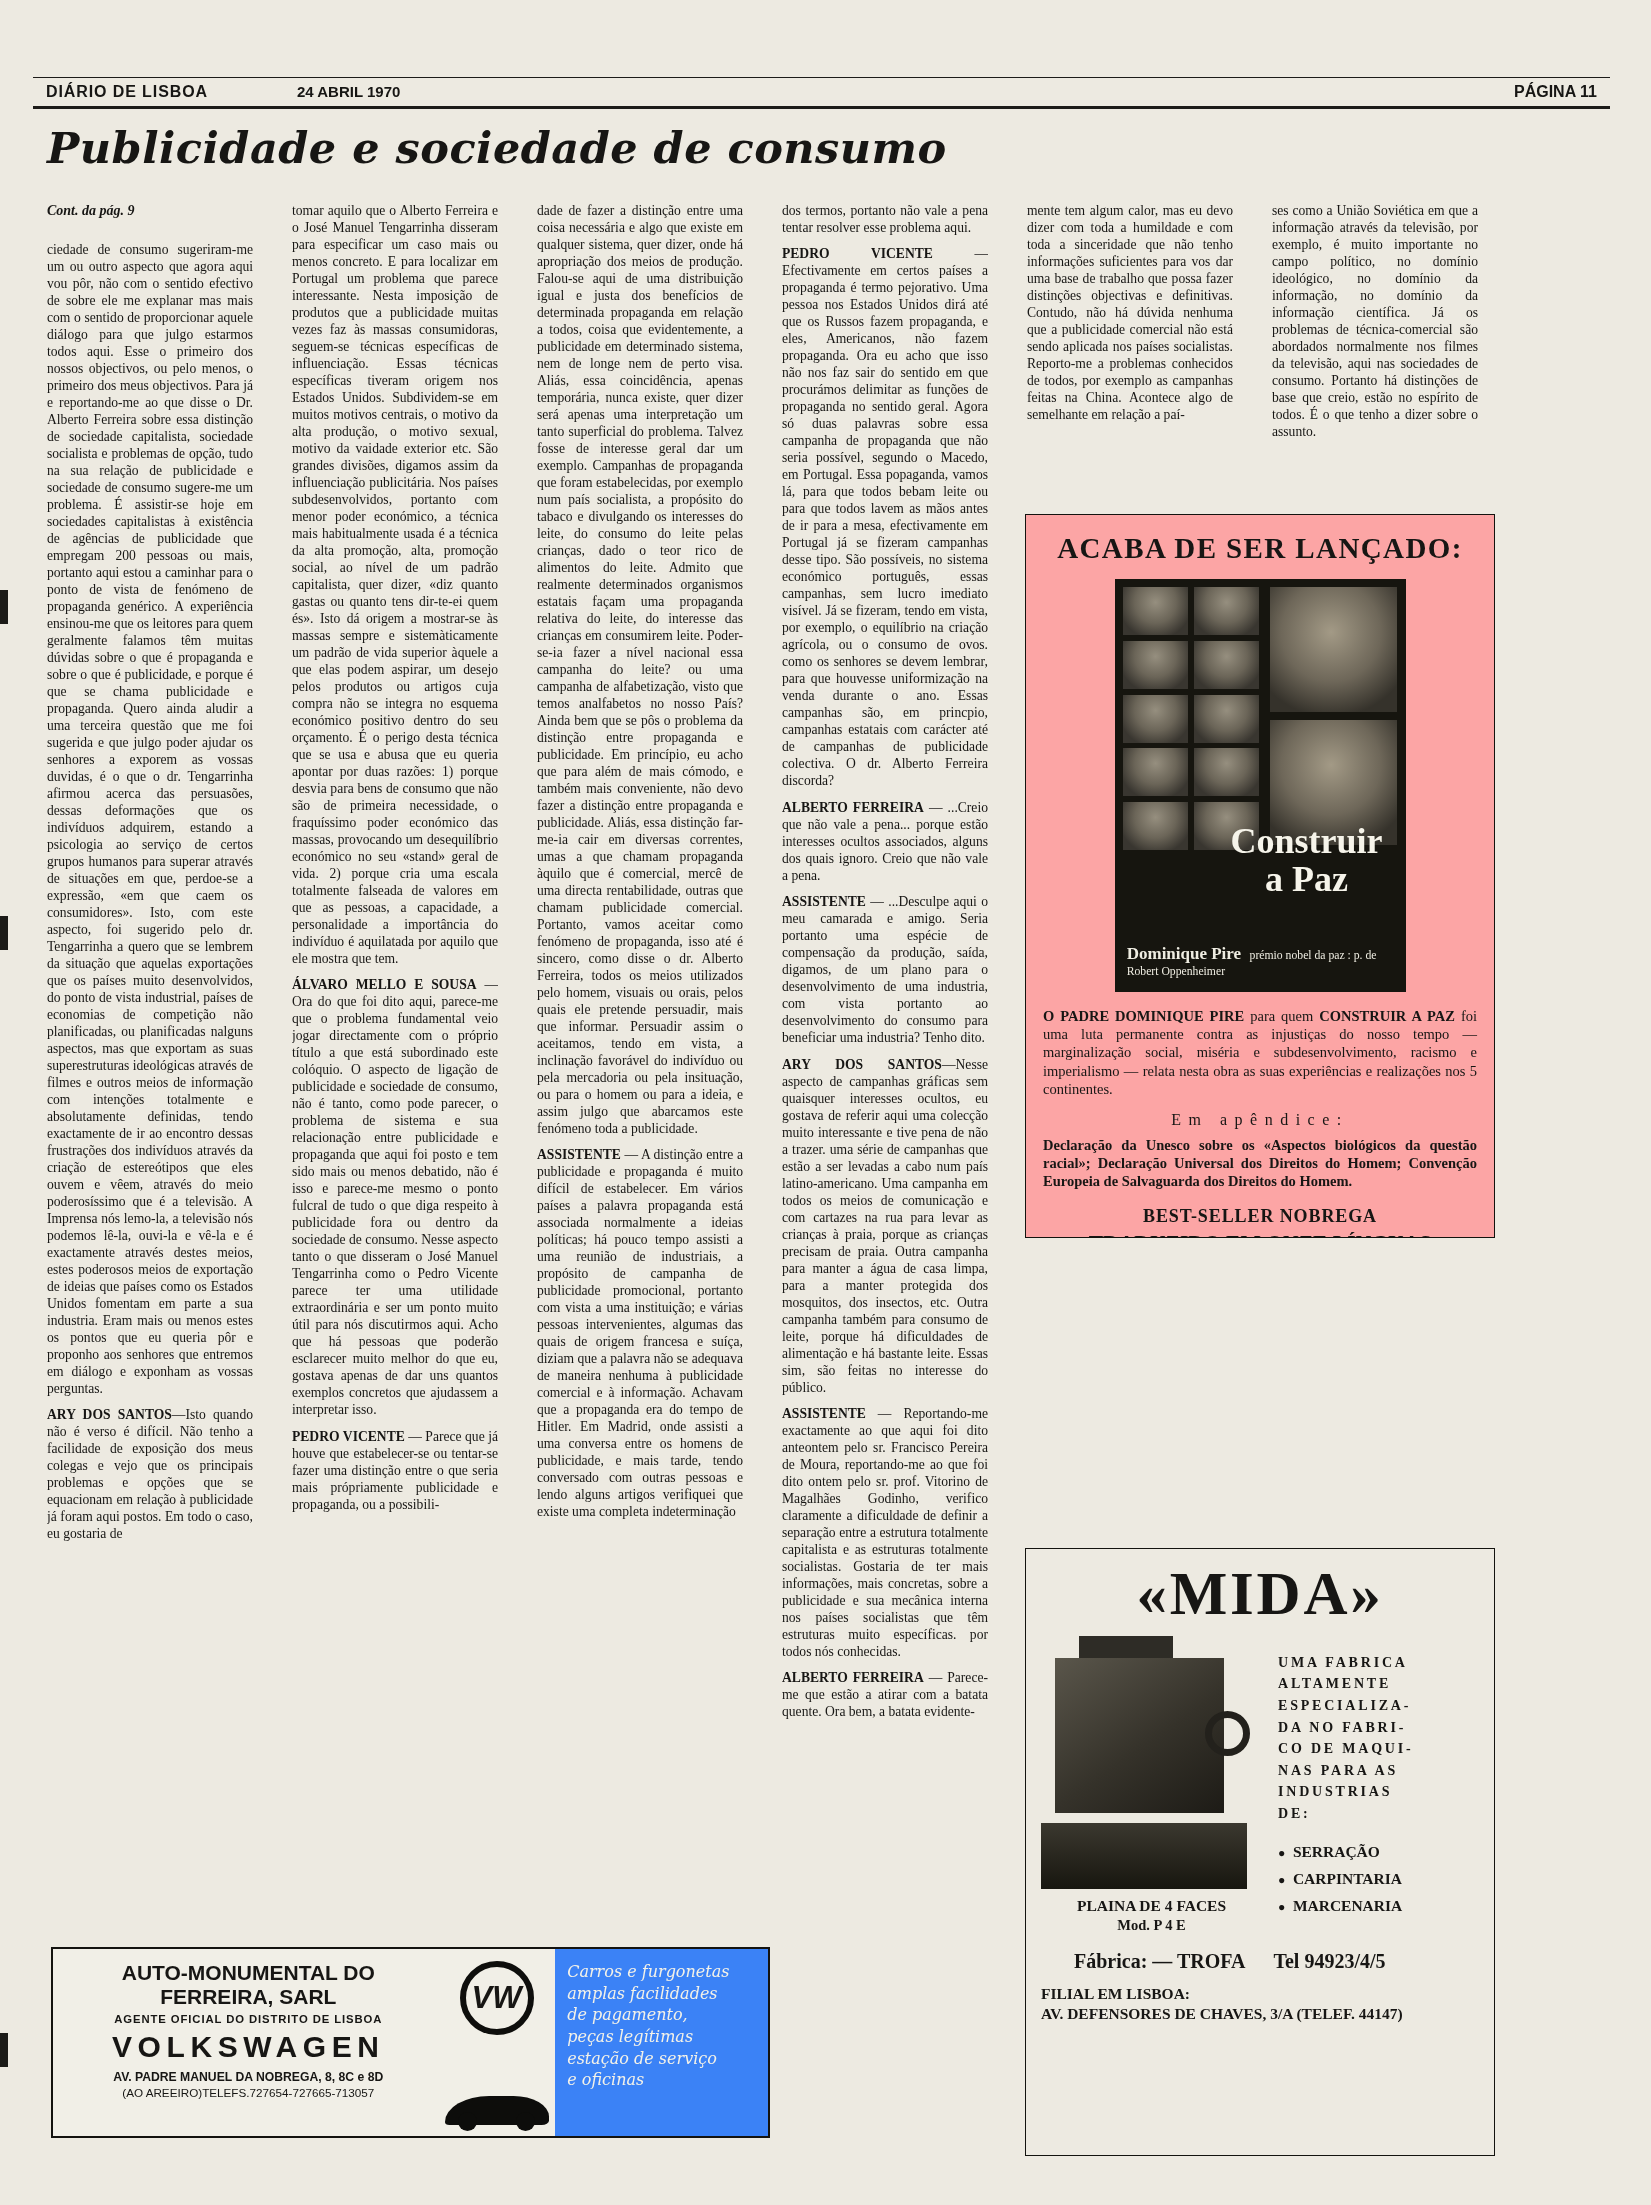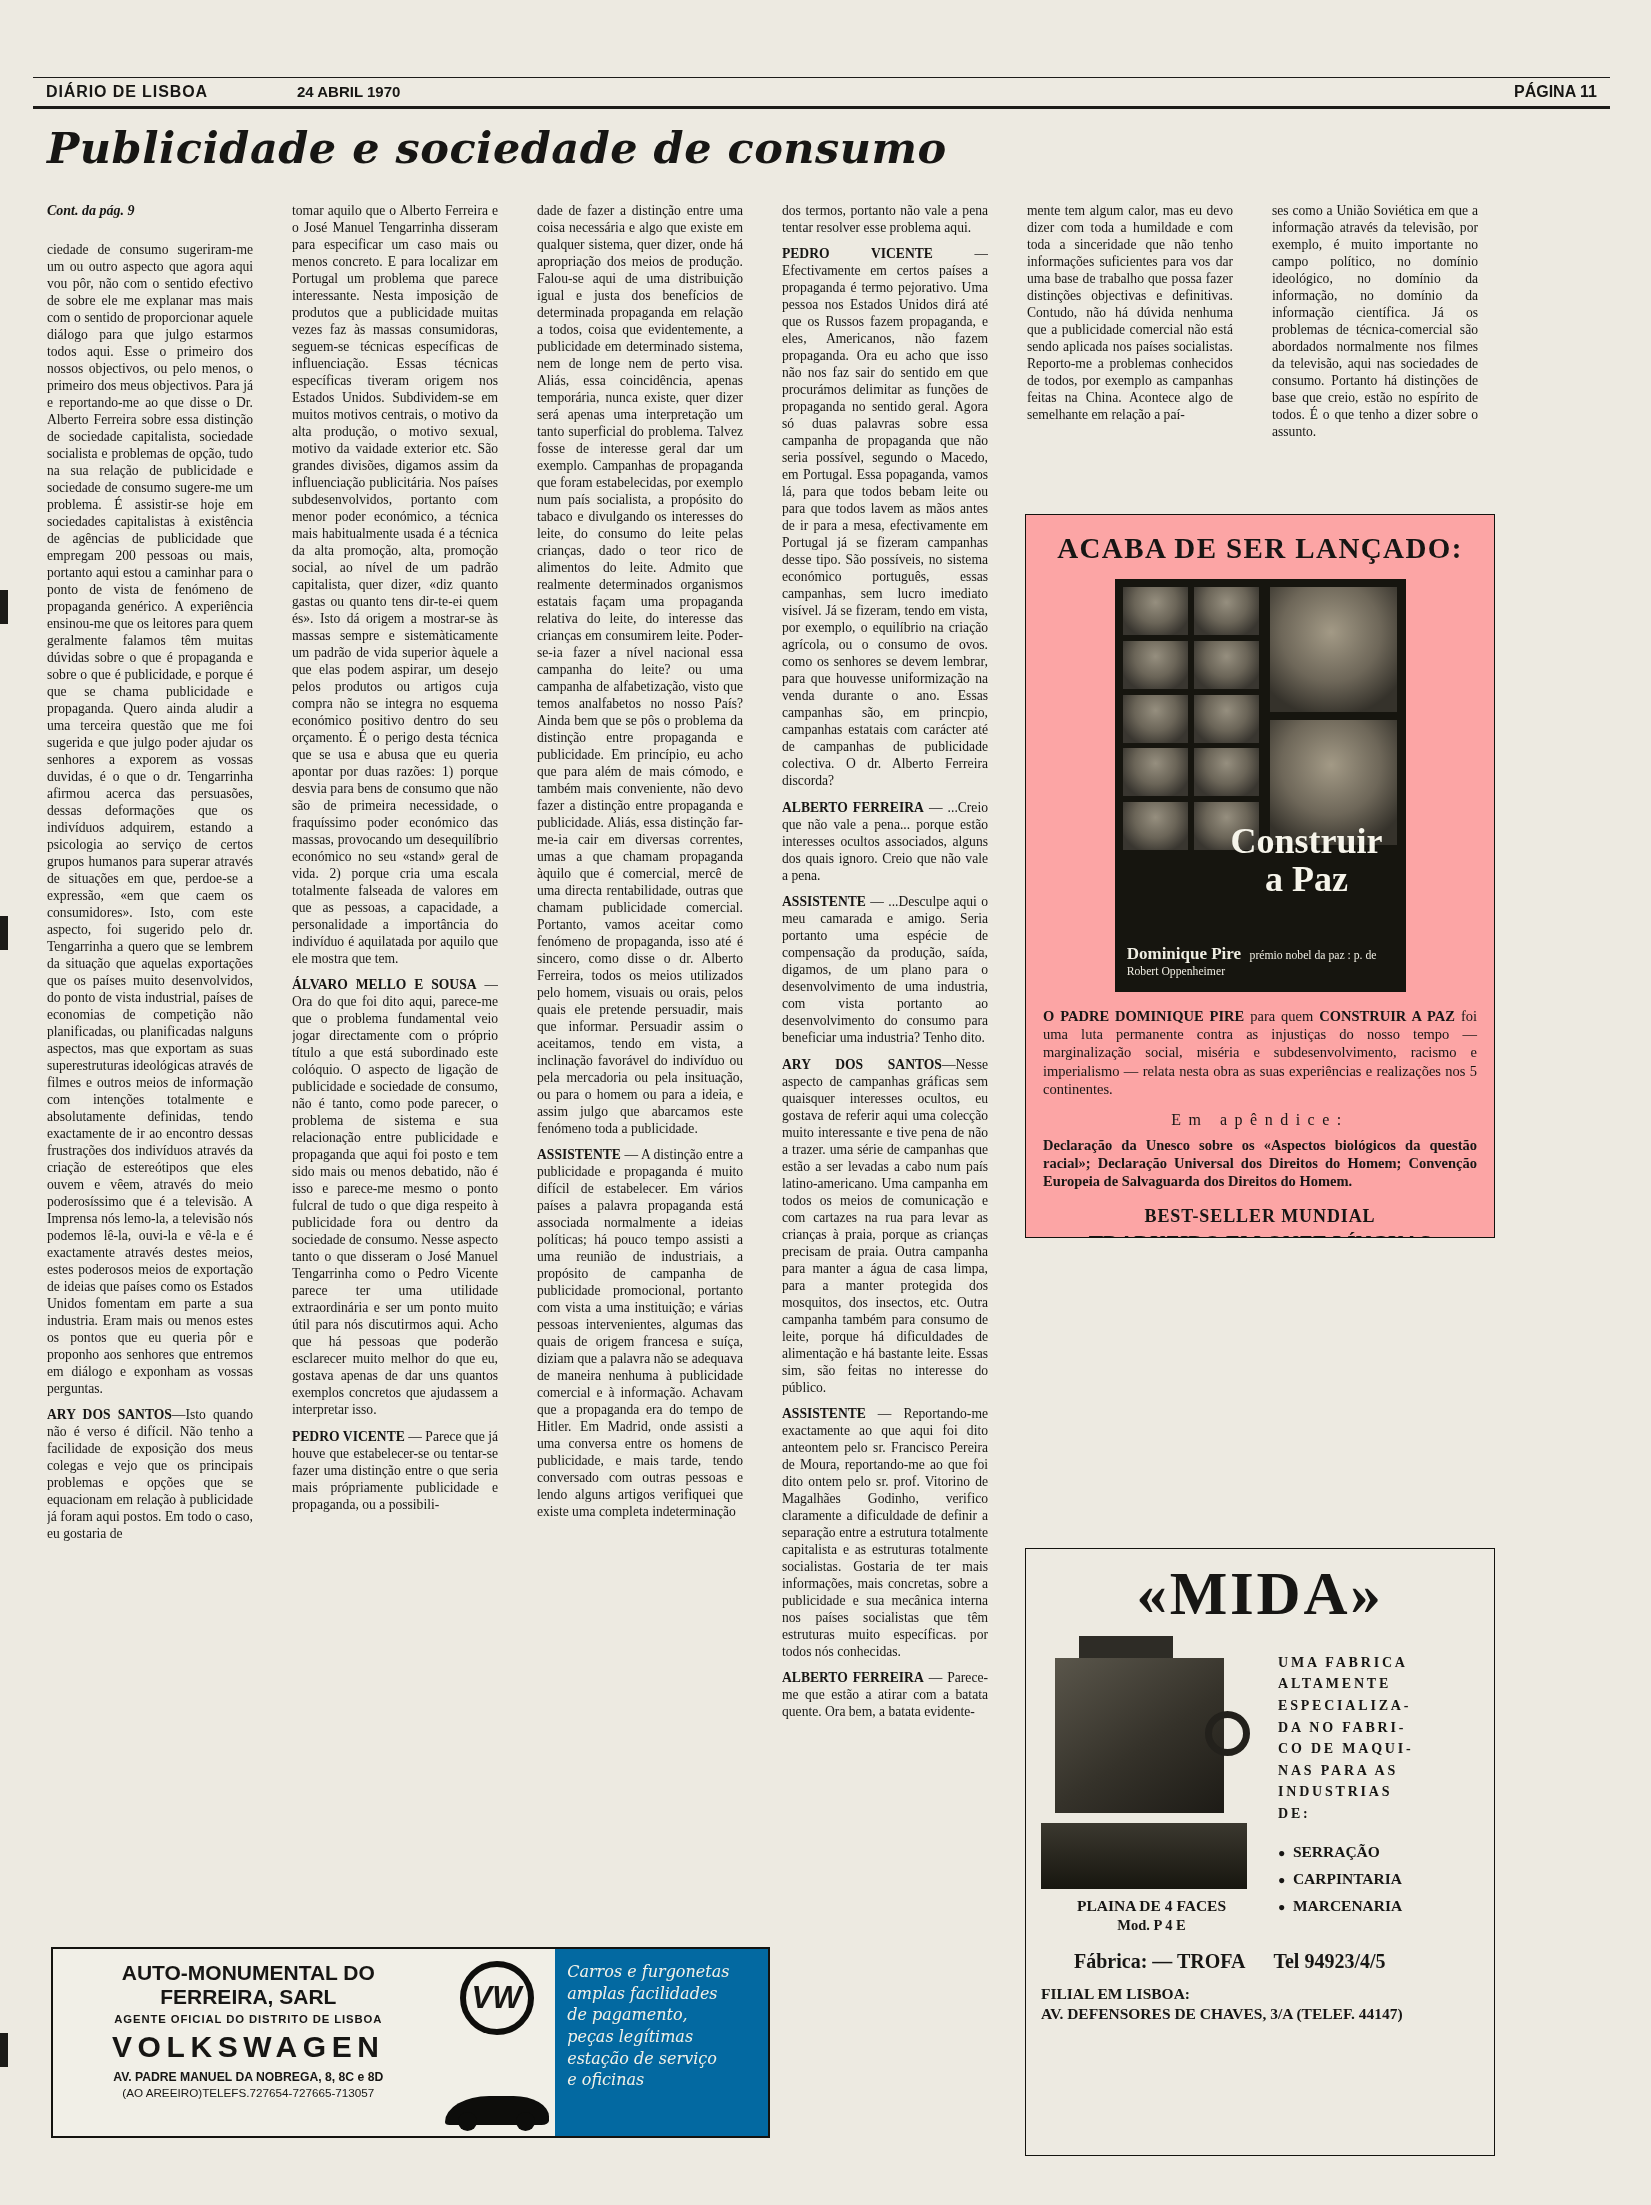--- a/index.html
+++ b/index.html
@@ -110,21 +110,21 @@
   .vw-roundel {
     width:74px; height:74px; border-radius:50%; border:6.1px solid #0e0e0c;
     margin:12.2px auto 0; display:flex; align-items:center; justify-content:center;
     font-family:"Liberation Sans", sans-serif; font-weight:bold; font-size:31px;
   }
   .beetle { position:absolute; left:6.6px; bottom:4.7px; width:104px; height:39px; }
   .beetle-body { position:absolute; left:0; bottom:6.1px; width:104px; height:29px;
     background:#0d0d0b; border-radius:56px 45px 9.4px 5.6px / 33px 26px 5.6px 3.8px; }
   .beetle-wheel { position:absolute; bottom:0; width:19px; height:19px; background:#0d0d0b; border-radius:50%; }
   .bw1{left:13px;} .bw2{right:14px;}
-  .vw-right { flex:1; background:#0369a1; color:#f4f2e8; padding:12.2px 12.2px;
+  .vw-right { flex:1; background:#3b82f6; color:#f4f2e8; padding:12.2px 12.2px;
     font-family:"DejaVu Serif", serif; font-style:italic; }
   .vw-tag-line { font-size:16px; line-height:21.6px; }
 </style>
 </head>
 <body>
 
 <div class="page">
 
   <div class="masthead">
     <span class="paper">DIÁRIO DE LISBOA</span>
@@ -202,21 +202,21 @@
         <div>a Paz</div>
       </div>
       <div class="cover-author">
         <strong>Dominique Pire</strong>
         <span>prémio nobel da paz : p. de Robert Oppenheimer</span>
       </div>
     </div>
     <p class="ad-book-body"><strong>O PADRE DOMINIQUE PIRE</strong><span> para quem </span><strong>CONSTRUIR A PAZ</strong><span> foi uma luta permanente contra as injustiças do nosso tempo — marginalização social, miséria e subdesenvolvimento, racismo e imperialismo — relata nesta obra as suas experiências e realizações nos 5 continentes.</span></p>
     <div class="ad-apendice">Em apêndice:</div>
     <p class="ad-appendix-body">Declaração da Unesco sobre os «Aspectos biológicos da questão racial»; Declaração Universal dos Direitos do Homem; Convenção Europeia de Salvaguarda dos Direitos do Homem.</p>
-    <div class="ad-bestseller">BEST-SELLER MUNDIAL</div>
+    <div class="ad-bestseller">BEST-SELLER NOBREGA</div>
     <div class="ad-translated">TRADUZIDO EM ONZE LÍNGUAS</div>
     <div class="ad-dist">Distribuição:</div>
     <div class="ad-paisagem">PAISAGEM</div>
     <div class="ad-book-addr">RUA JOSÉ FALCÃO, 184-188 — PORTO</div>
   </div>
 
   <div class="ad-mida">
     <div class="mida-brand">«MIDA»</div>
     <div class="mida-row">
       <div class="mida-left">

